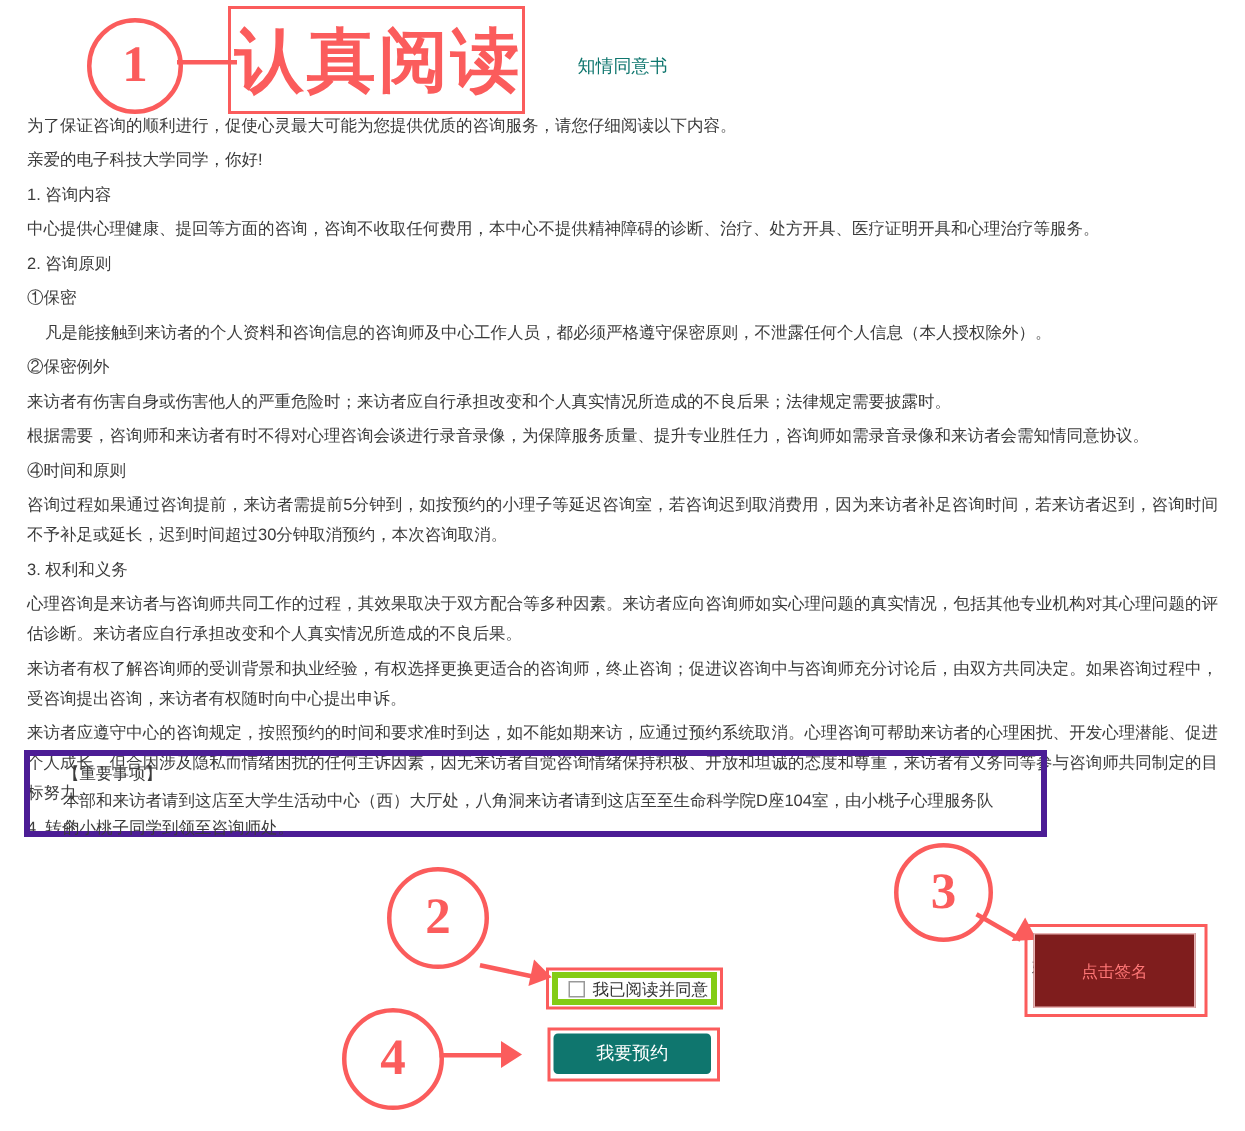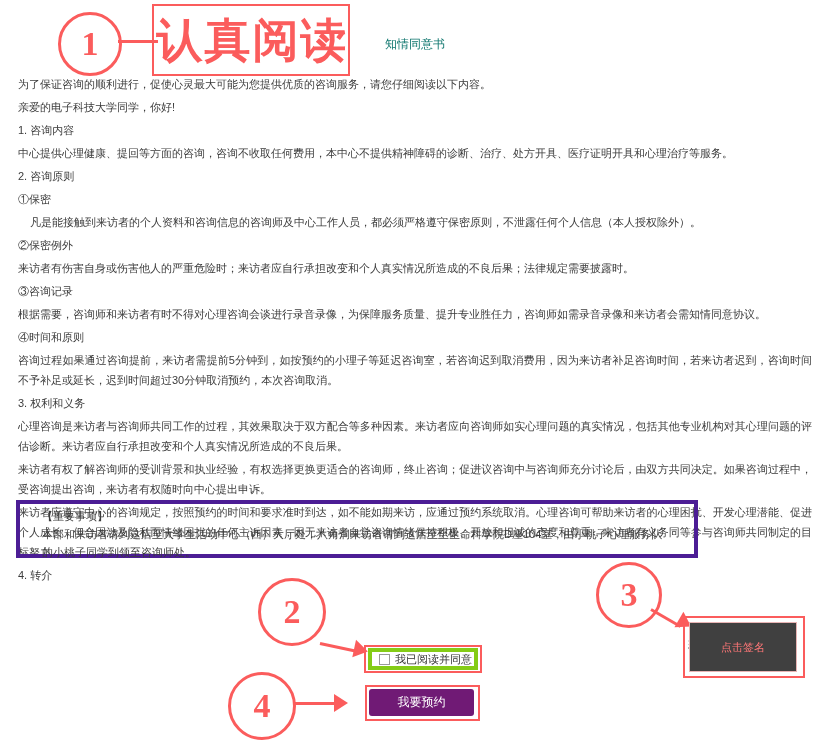--- a/index.html
+++ b/index.html
@@ -110,21 +110,21 @@
     position: absolute;
     left: 689px;
     top: 622px;
     width: 108px;
     height: 50px;
     border: 1px solid #e8b4b4;
     box-sizing: border-box;
     display: flex;
     align-items: center;
     justify-content: center;
-    background: #404040;
+    background: #7f1d1d;
     color: #f77;
     font-size: 11px;
   }
   #signature-label {
     position: absolute;
     left: 716px;
     top: 638px;
     font-size: 11px;
     color: #333;
   }
@@ -162,21 +162,21 @@
     box-sizing: border-box;
   }
 
   
   #submit-button {
     position: absolute;
     left: 369px;
     top: 689px;
     width: 105px;
     height: 27px;
-    background: #701a75;
+    background: #0f766e;
     color: #fff;
     border: none;
     border-radius: 3px;
     font-size: 12px;
     cursor: pointer;
     font-family: "Liberation Sans", sans-serif;
   }
 </style>
 </head>
 <body>
@@ -193,21 +193,20 @@
 <div id="doc-body">
   <p>为了保证咨询的顺利进行，促使心灵最大可能为您提供优质的咨询服务，请您仔细阅读以下内容。</p>
   <p>亲爱的电子科技大学同学，你好!</p>
   <p>1. 咨询内容</p>
   <p>中心提供心理健康、提回等方面的咨询，咨询不收取任何费用，本中心不提供精神障碍的诊断、治疗、处方开具、医疗证明开具和心理治疗等服务。</p>
   <p>2. 咨询原则</p>
   <p>①保密</p>
   <p class="indent">凡是能接触到来访者的个人资料和咨询信息的咨询师及中心工作人员，都必须严格遵守保密原则，不泄露任何个人信息（本人授权除外）。</p>
   <p>②保密例外</p>
   <p>来访者有伤害自身或伤害他人的严重危险时；来访者应自行承担改变和个人真实情况所造成的不良后果；法律规定需要披露时。</p>
-  <p>③咨询记录</p>
   <p>根据需要，咨询师和来访者有时不得对心理咨询会谈进行录音录像，为保障服务质量、提升专业胜任力，咨询师如需录音录像和来访者会需知情同意协议。</p>
   <p>④时间和原则</p>
   <p>咨询过程如果通过咨询提前，来访者需提前5分钟到，如按预约的小理子等延迟咨询室，若咨询迟到取消费用，因为来访者补足咨询时间，若来访者迟到，咨询时间不予补足或延长，迟到时间超过30分钟取消预约，本次咨询取消。</p>
   <p>3. 权利和义务</p>
   <p>心理咨询是来访者与咨询师共同工作的过程，其效果取决于双方配合等多种因素。来访者应向咨询师如实心理问题的真实情况，包括其他专业机构对其心理问题的评估诊断。来访者应自行承担改变和个人真实情况所造成的不良后果。</p>
   <p>来访者有权了解咨询师的受训背景和执业经验，有权选择更换更适合的咨询师，终止咨询；促进议咨询中与咨询师充分讨论后，由双方共同决定。如果咨询过程中，受咨询提出咨询，来访者有权随时向中心提出申诉。</p>
   <p>来访者应遵守中心的咨询规定，按照预约的时间和要求准时到达，如不能如期来访，应通过预约系统取消。心理咨询可帮助来访者的心理困扰、开发心理潜能、促进个人成长，但合因涉及隐私而情绪困扰的任何主诉因素，因无来访者自觉咨询情绪保持积极、开放和坦诚的态度和尊重，来访者有义务同等参与咨询师共同制定的目标努力。</p>
   <p>4. 转介</p>
 </div>
 

